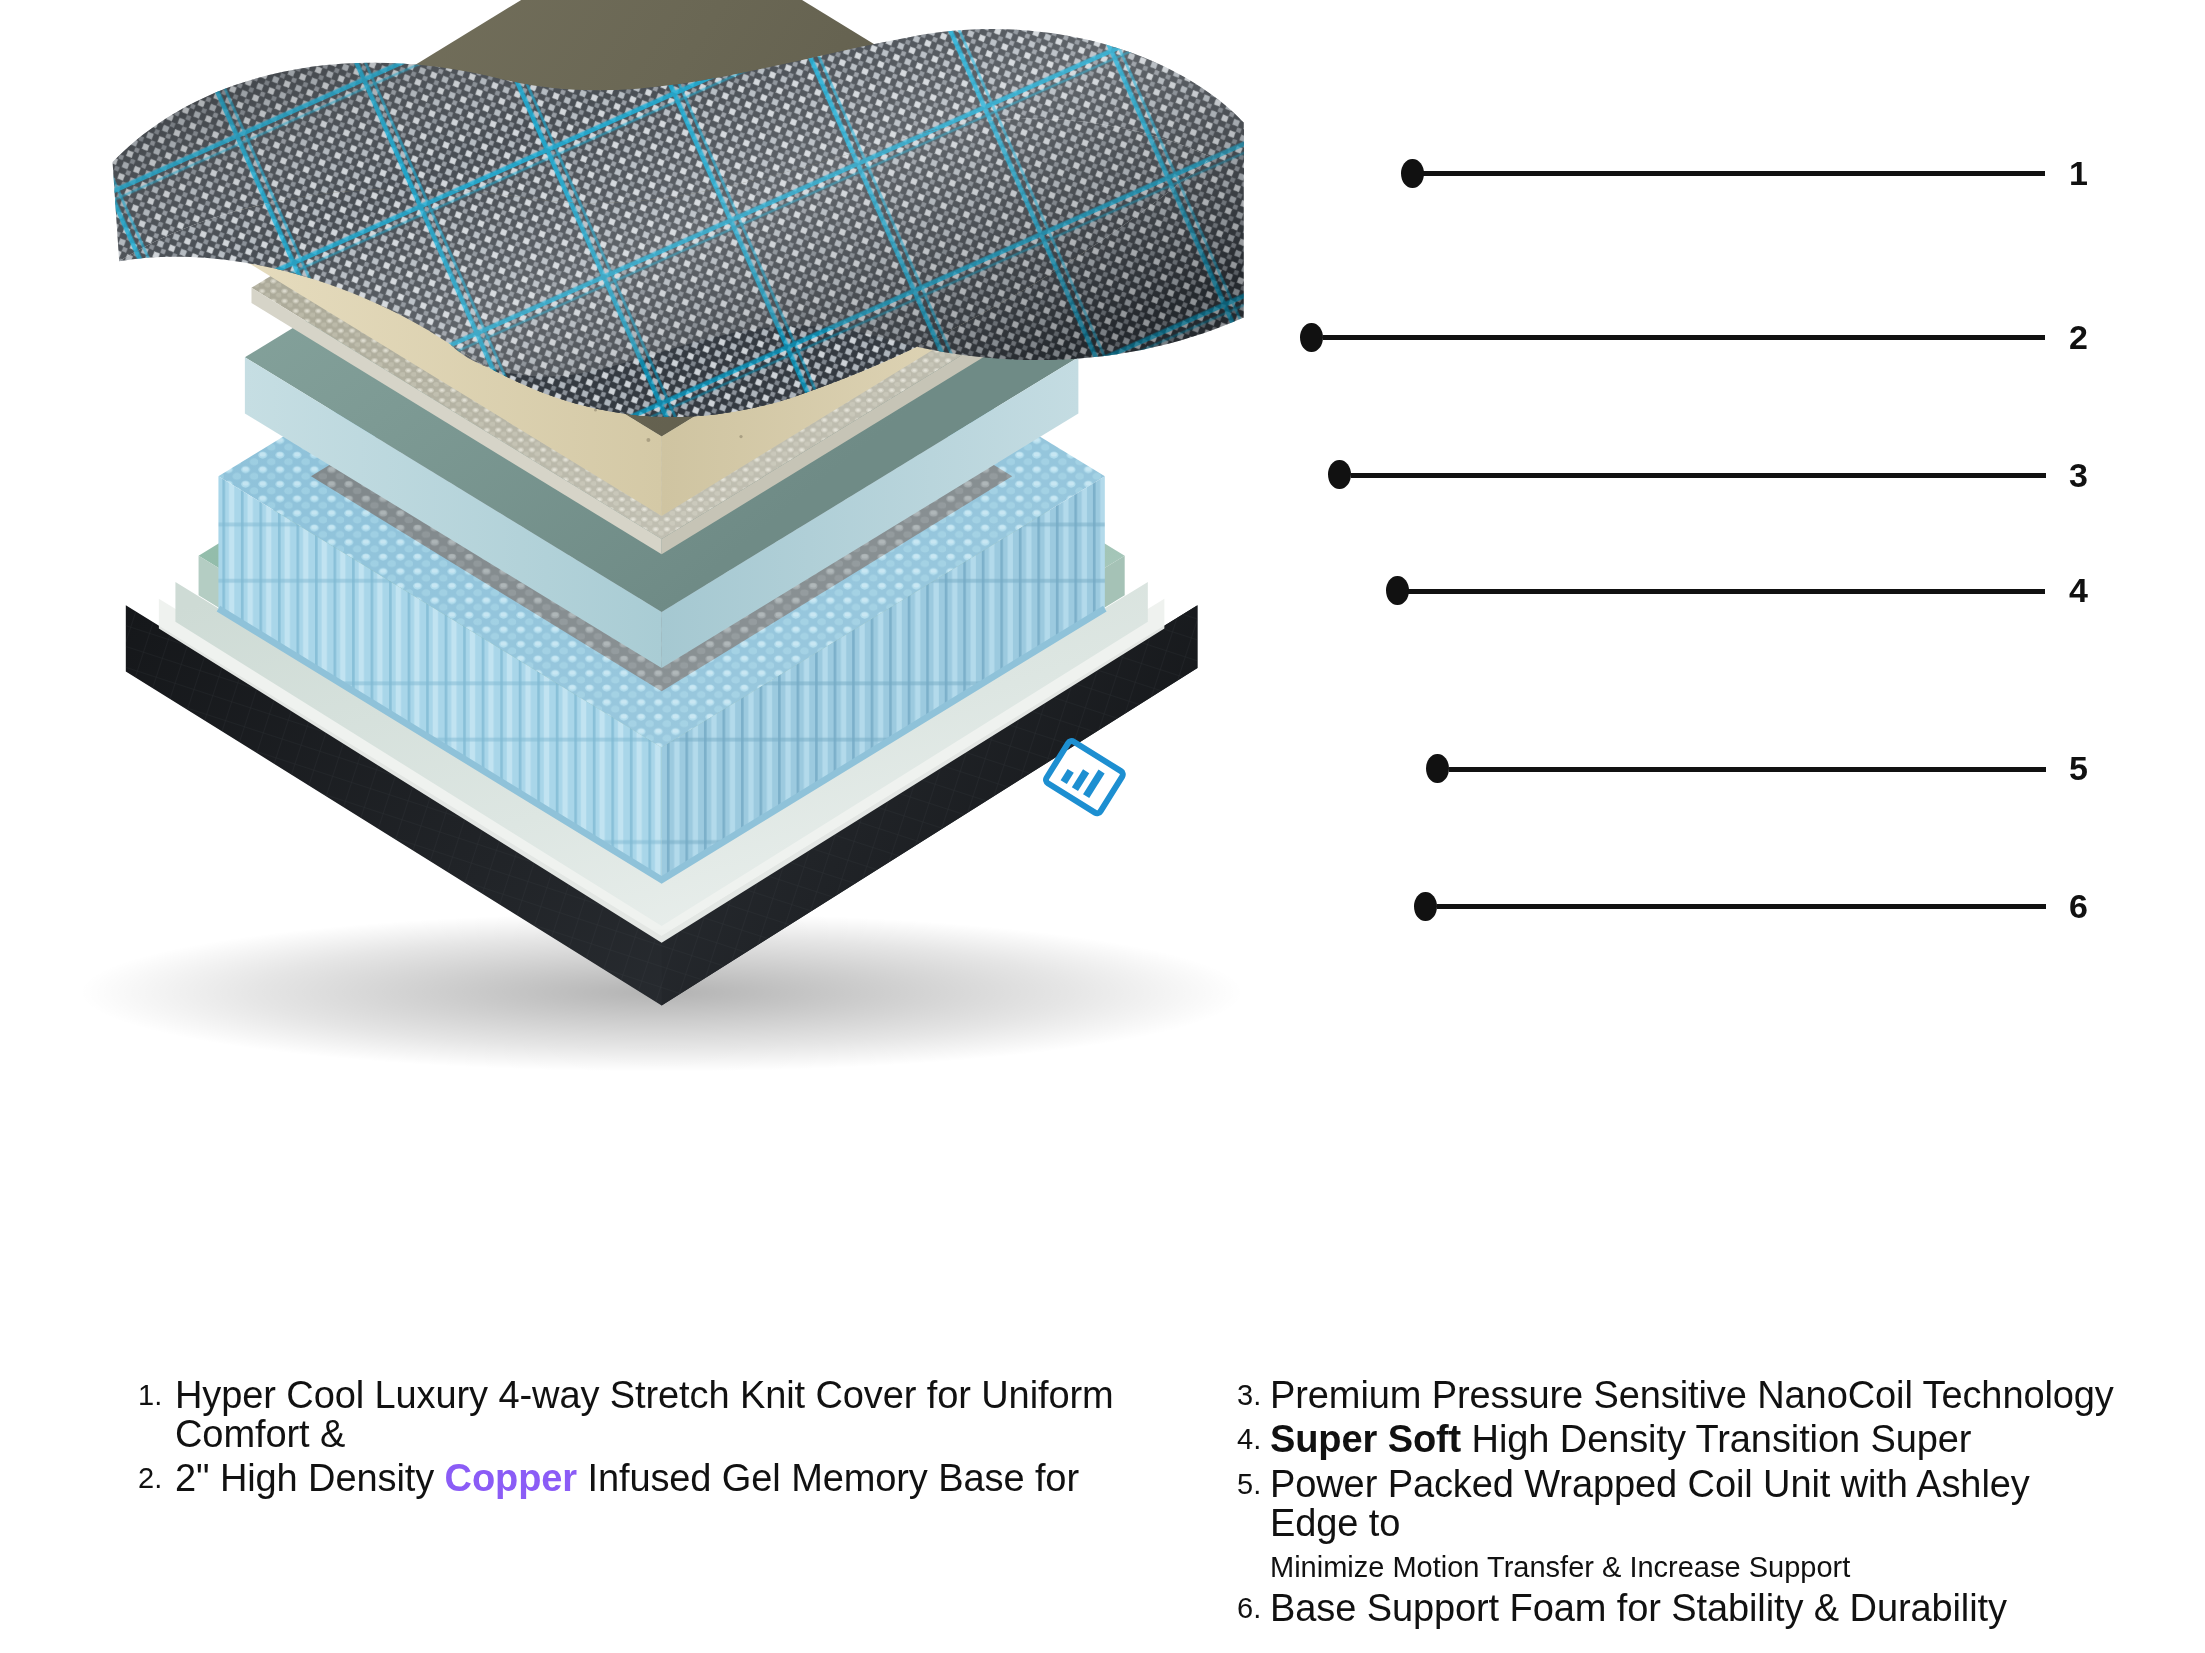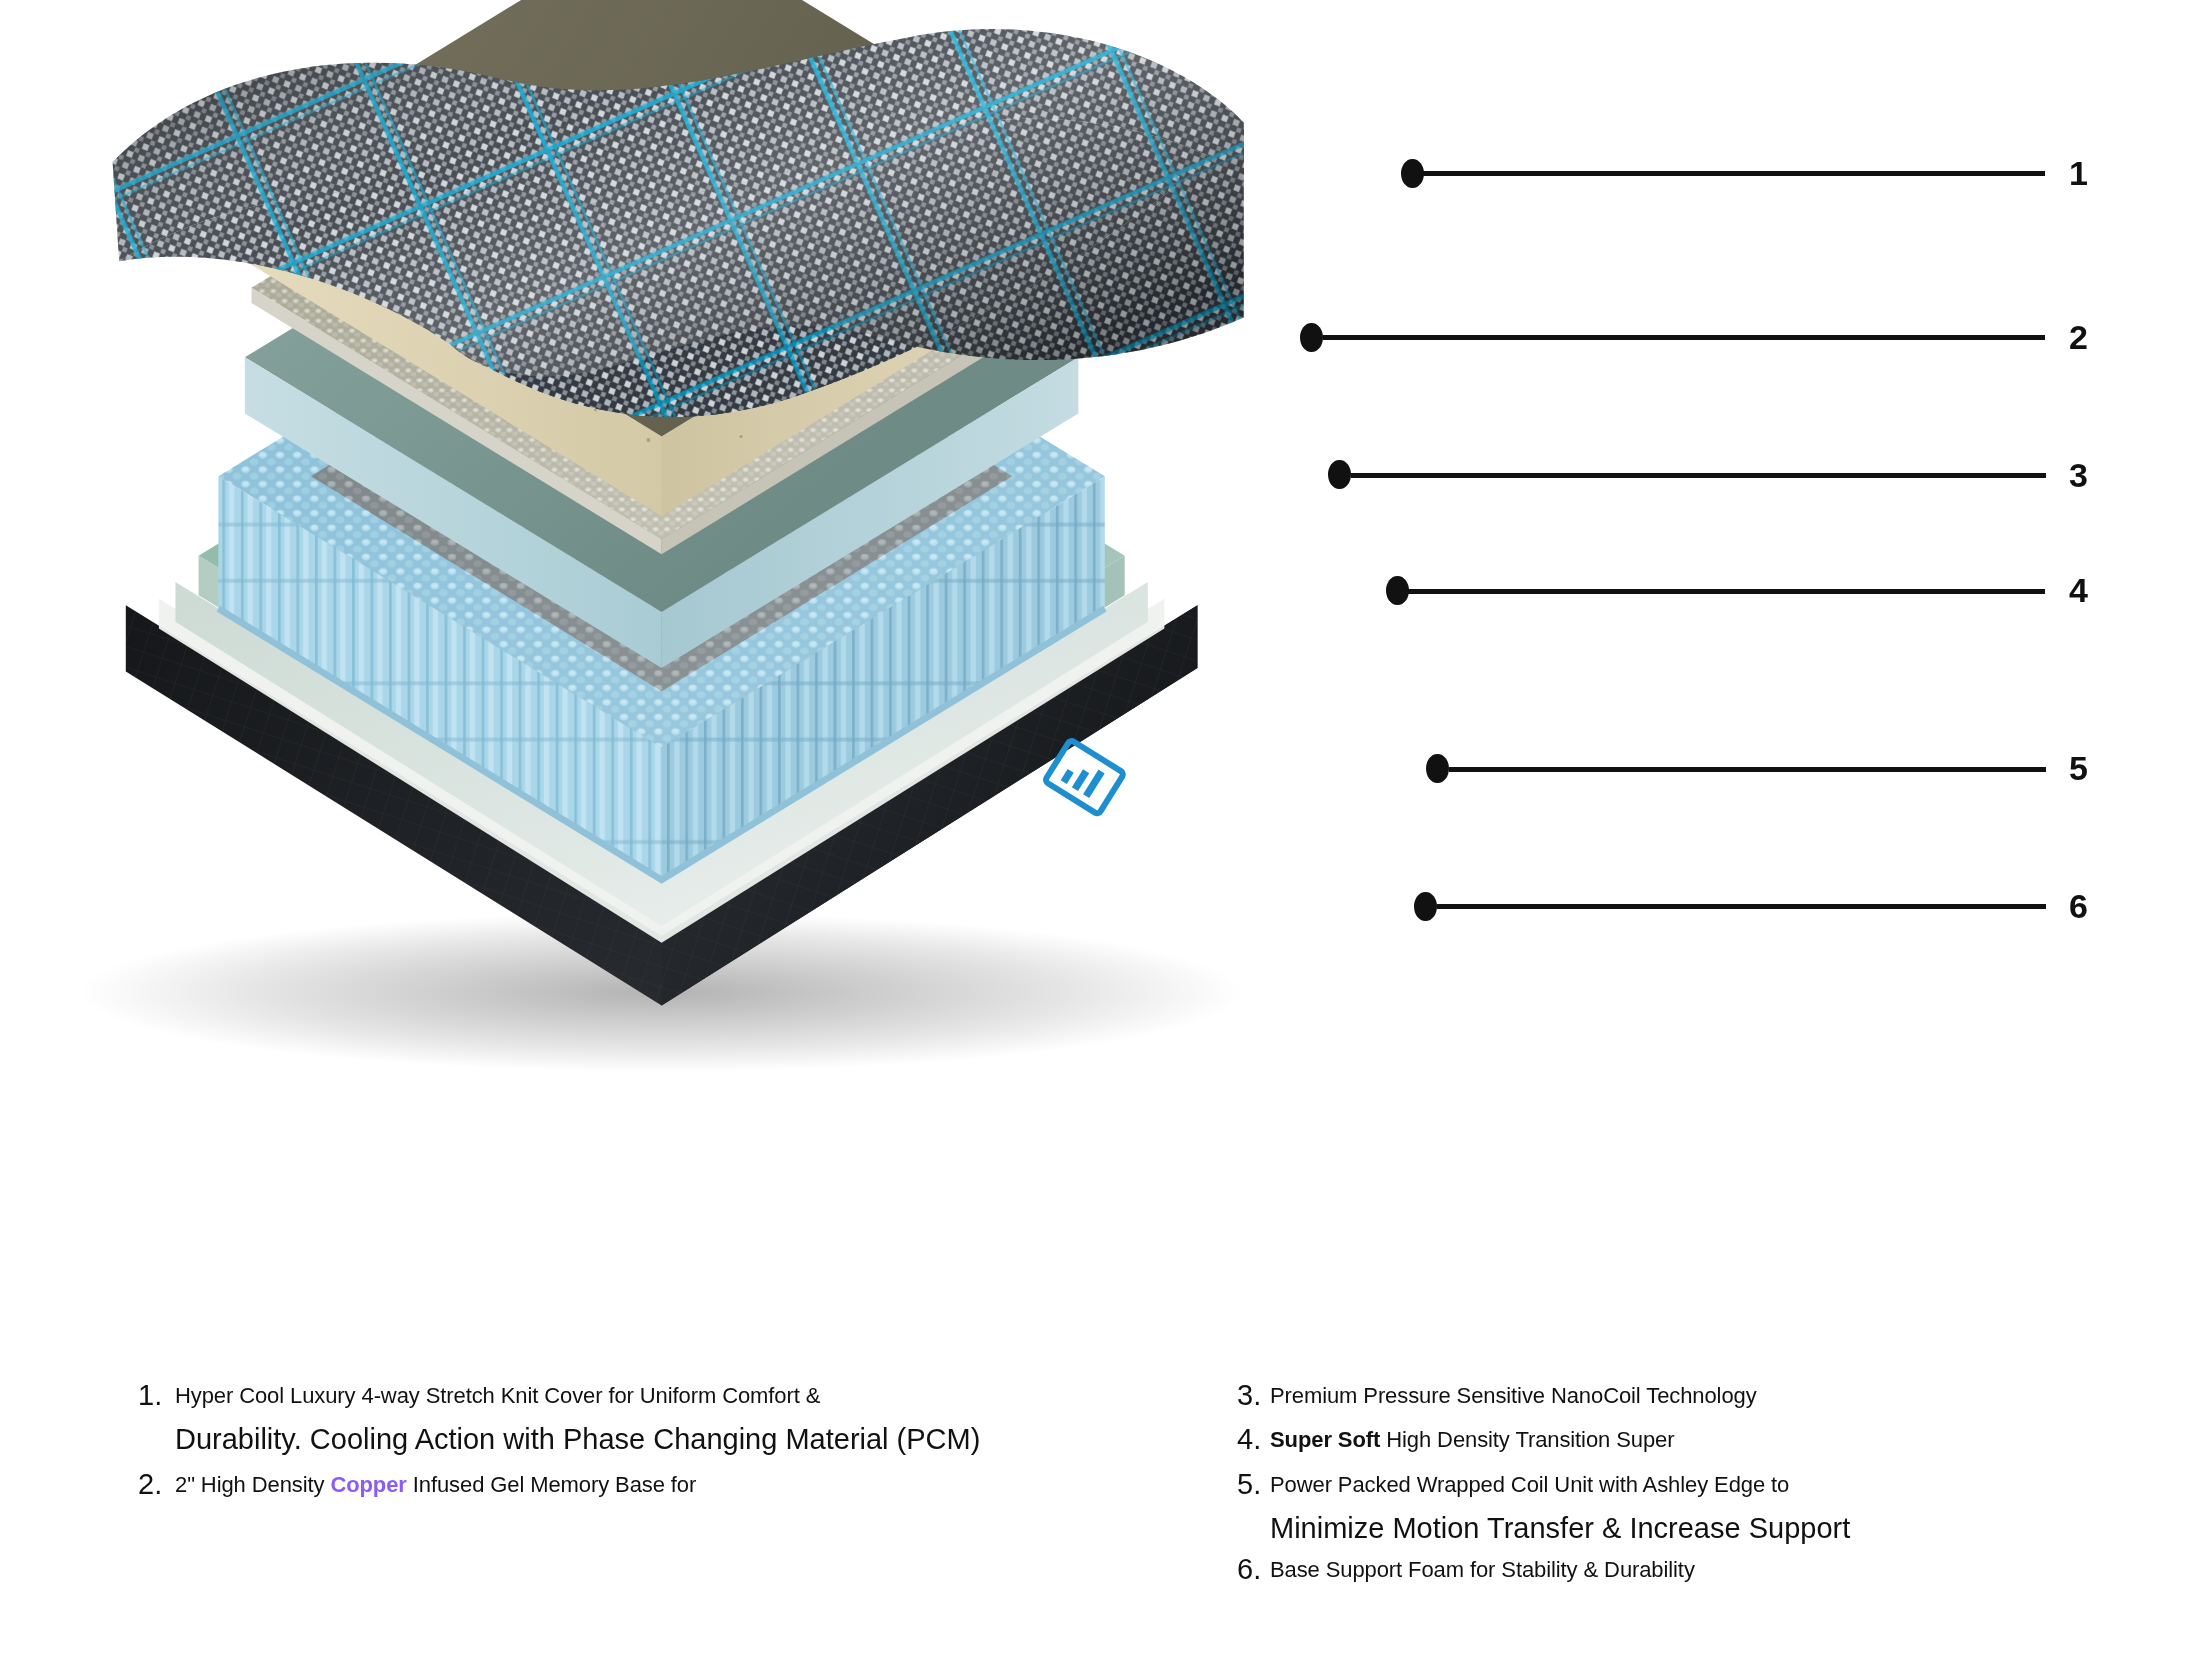--- a/index.html
+++ b/index.html
@@ -43,21 +43,21 @@
   .legend-num{
     flex:0 0 auto;
     font-family:"Liberation Sans","DejaVu Sans",sans-serif;
     font-size:29px;line-height:39px;color:#111;
     text-align:left;
   }
   #legend-col-left .legend-num{width:37px;}
   #legend-col-right .legend-num{width:33px;}
   .legend-text{
     font-family:"Liberation Sans","DejaVu Sans",sans-serif;
-    font-size:22px;line-height:39px;color:#111;
+    font-size:38px;line-height:39px;color:#111;
     font-stretch:condensed;
     letter-spacing:-0.1px;
   }
   .legend-text b{font-weight:bold;}
   .copper{color:#8b5cf6;font-weight:bold;}
   .legend-sub{
     font-family:"Liberation Sans","DejaVu Sans",sans-serif;
     font-size:29px;line-height:39px;color:#111;
   }
   #legend-col-left .legend-sub{padding-left:37px;}
@@ -359,21 +359,20 @@
   </div>
 
   <div id="legend">
 
     <div class="legend-col" id="legend-col-left">
 
       <div class="legend-item">
         <span class="legend-num">1.</span>
         <span class="legend-text">Hyper Cool Luxury 4-way Stretch Knit Cover for Uniform Comfort &amp;</span>
       </div>
-      <div class="legend-sub">Durability. Cooling Action with Phase Changing Material (PCM)</div>
 
       <div class="legend-item" style="margin-top:5.3px;">
         <span class="legend-num">2.</span>
         <span class="legend-text"><span>2" High Density </span><span class="copper">Copper</span><span> Infused Gel Memory Base for</span></span>
       </div>
     </div>
 
     <div class="legend-col" id="legend-col-right">
 
       <div class="legend-item">

